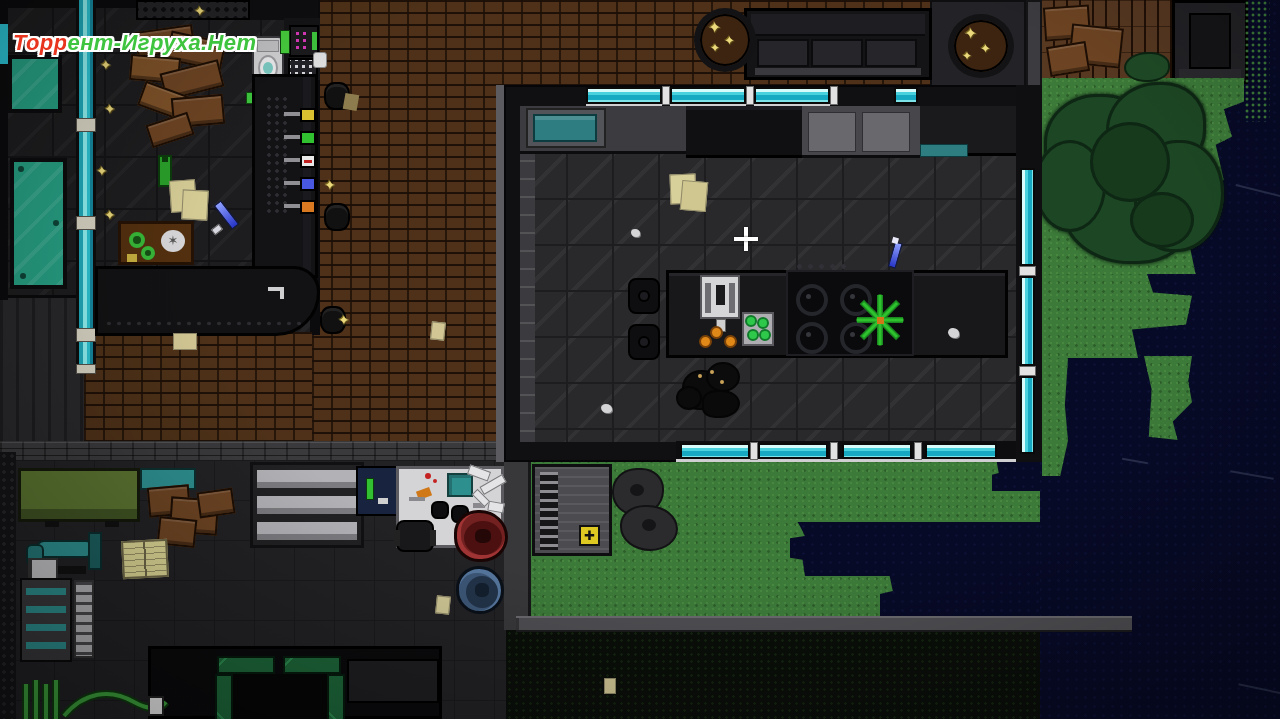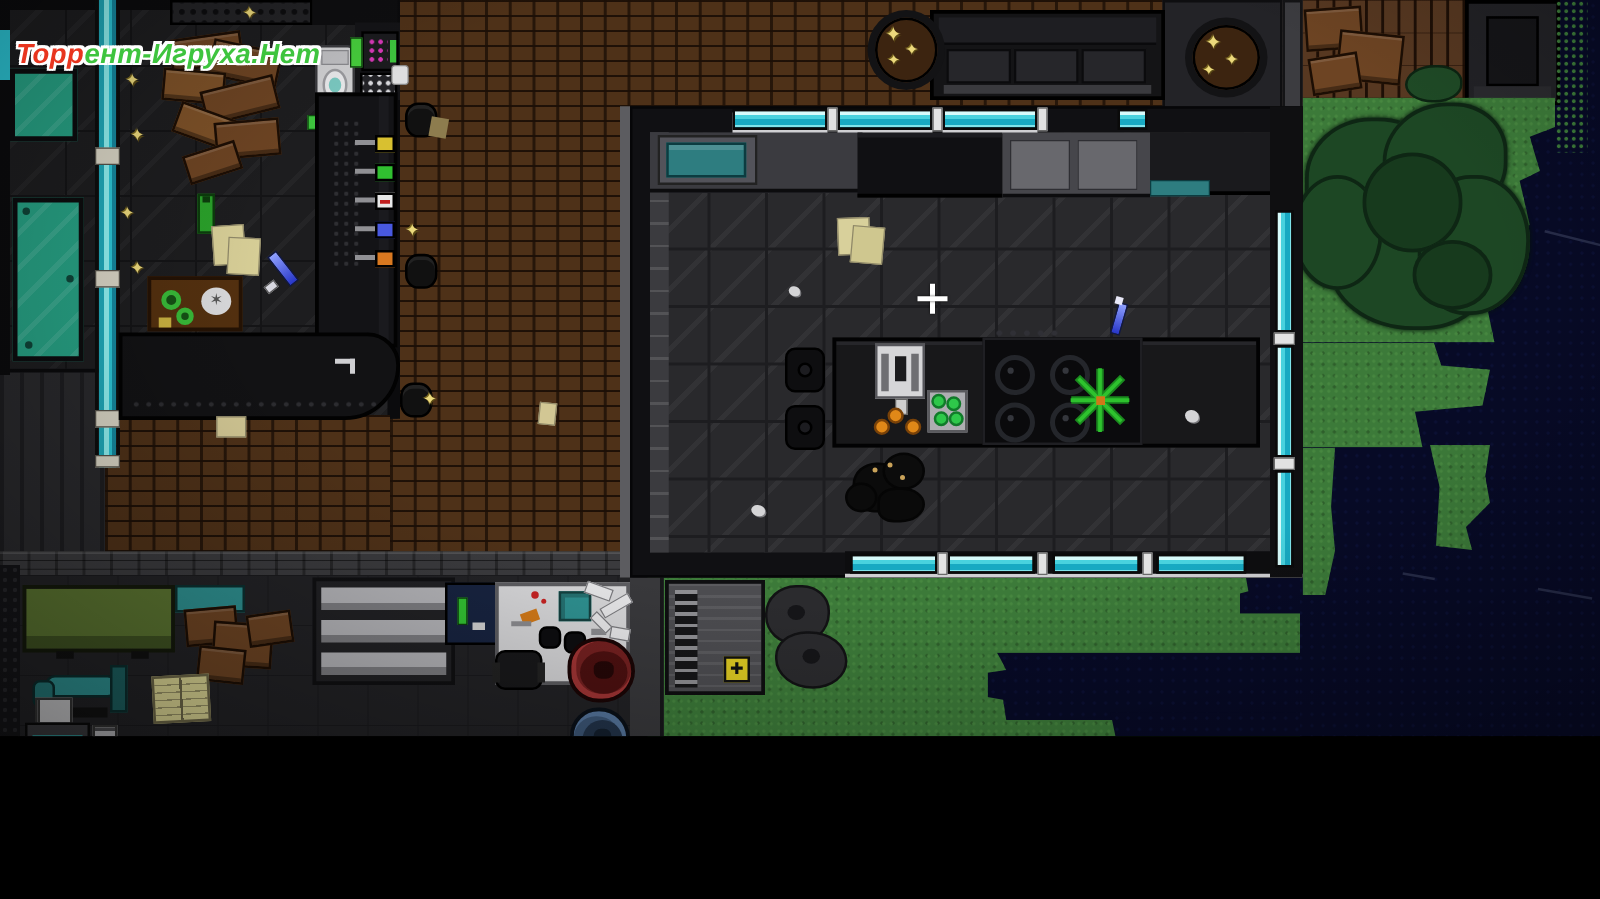--- a/index.html
+++ b/index.html
@@ -1,16 +1,16 @@
 <!DOCTYPE html>
 <html><head>
 <meta charset="utf-8">
 <style>
   html,body{margin:0;padding:0;background:#000}
-  #stage{position:relative;width:1280px;height:589px;overflow:hidden;background:#000;font-family:"Liberation Sans",sans-serif}
+  #stage{position:relative;width:1280px;height:719px;overflow:hidden;background:#000;font-family:"Liberation Sans",sans-serif}
   .a{position:absolute;box-sizing:border-box}
   
   .brick{background-color:#4e3118;background-image:
     linear-gradient(180deg,rgba(28,15,6,.95) 0 2px,transparent 2px),
     linear-gradient(90deg,rgba(28,15,6,.8) 0 2px,transparent 2px),
     linear-gradient(90deg,rgba(28,15,6,.8) 0 2px,transparent 2px),
     repeating-linear-gradient(180deg,rgba(255,255,255,.05) 0 1px,transparent 1px 12px);
     background-size:100% 12px,38px 24px,38px 24px,auto;background-position:0 0,0 0,19px 12px,0 0}
   .deck{background-color:#573821;background-image:
     linear-gradient(90deg,rgba(24,11,3,.9) 0 2px,transparent 2px),

